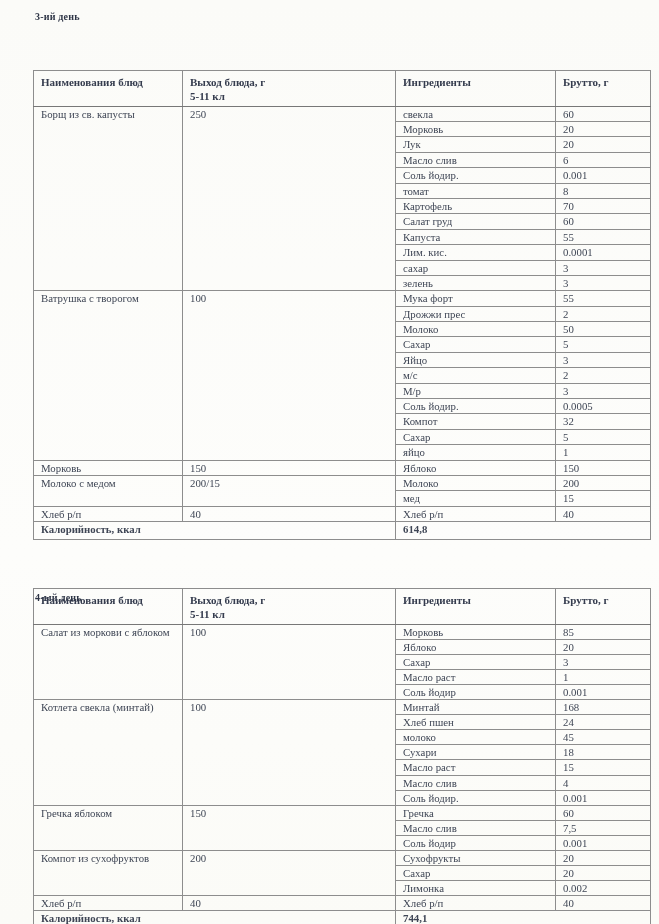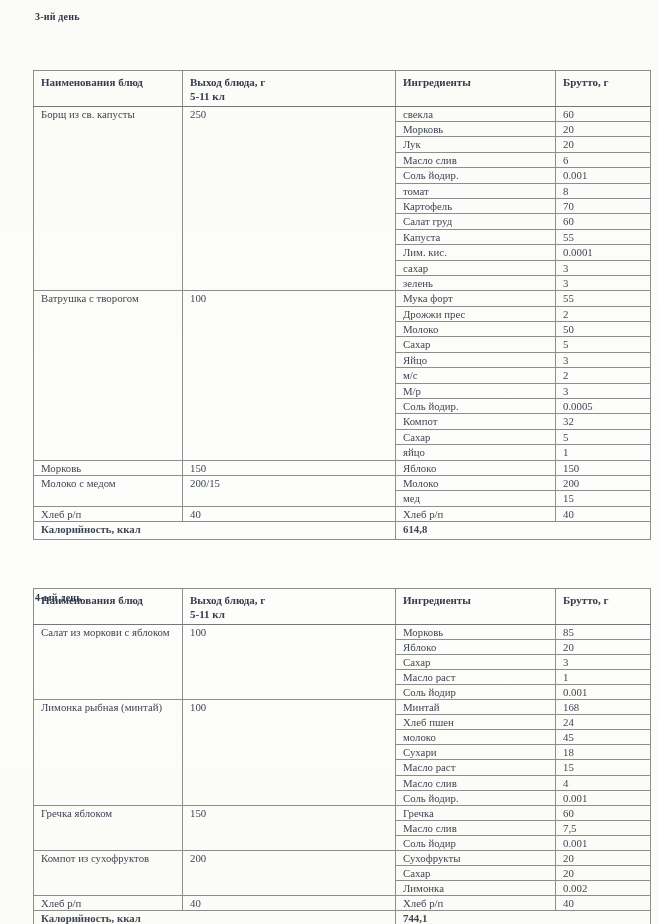--- a/index.html
+++ b/index.html
@@ -275,21 +275,21 @@
           </tr>
           <tr>
             <td>Масло раст</td>
             <td>1</td>
           </tr>
           <tr>
             <td>Соль йодир</td>
             <td>0.001</td>
           </tr>
           <tr>
-            <td class="dish-name-cell" rowspan="7">Лимонка рыбная (минтай)</td>
+            <td class="dish-name-cell" rowspan="7">Котлета свекла (минтай)</td>
             <td class="dish-output-cell" rowspan="7">100</td>
             <td>Минтай</td>
             <td>168</td>
           </tr>
           <tr>
             <td>Хлеб пшен</td>
             <td>24</td>
           </tr>
           <tr>
             <td>молоко</td>

